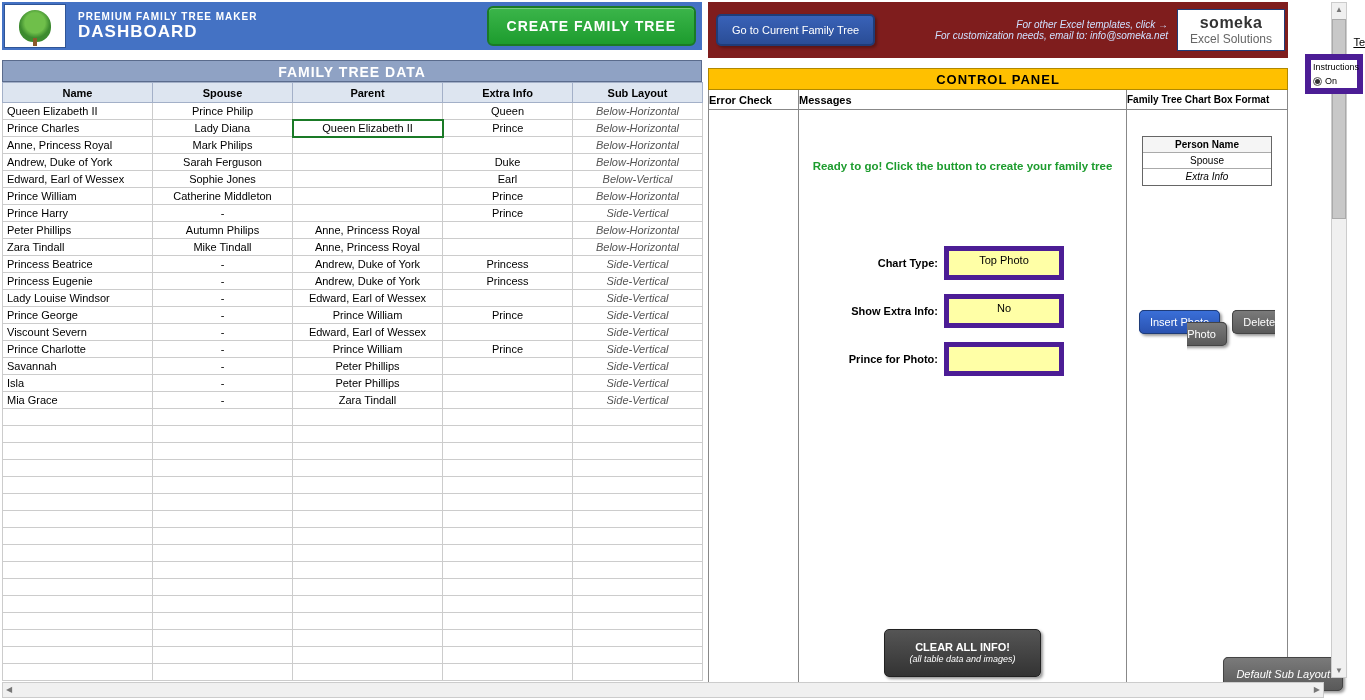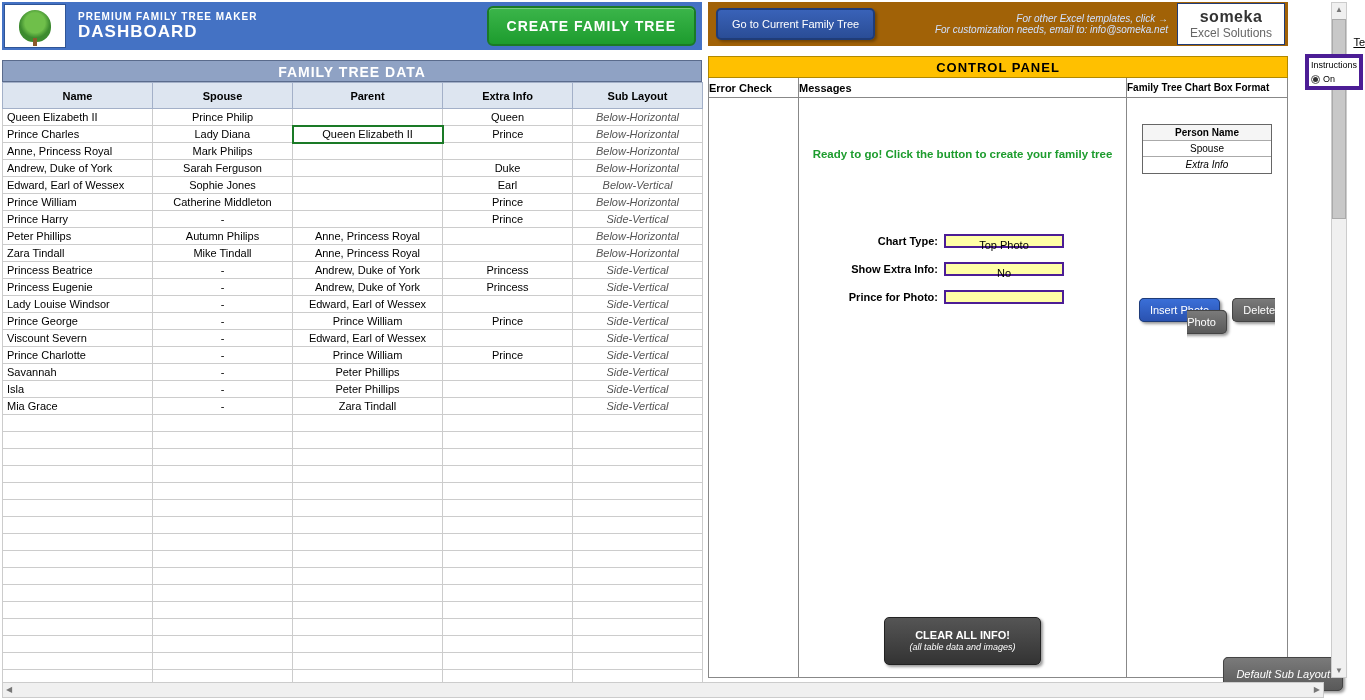--- a/index.html
+++ b/index.html
@@ -56,22 +56,22 @@
   color:#fff; font-weight:bold;
   border:2px solid #1a7a26;
   border-radius:6px;
   padding: 10px 18px;
   font-size:14px;
   letter-spacing:1px;
   box-shadow: inset 0 1px 0 rgba(255,255,255,0.3);
   cursor:pointer;
 }
 .header-right {
-  background:#a16207;
-  height:44px;
+  background:#7f1d1d;
+  height:56px;
   display:flex;
   align-items:center;
 }
 .goto-btn {
   background: linear-gradient(#3962b8,#2a4d96);
   color:#fff;
   border:2px solid #1f3c78;
   border-radius:5px;
   padding:8px 14px;
   font-size:11px;
@@ -129,21 +129,21 @@
 .data-table {
   border-collapse:collapse;
   width:100%;
   table-layout:fixed;
 }
 .data-table th {
   background:#dde5f0;
   border:1px solid #a3b0c8;
   font-weight:bold;
   font-size:11px;
-  height:26px;
+  height:20px;
   color:#000;
 }
 .data-table td {
   border:1px solid #ccc;
   height:17px;
   font-size:11px;
   padding:0 4px;
   text-align:center;
   overflow:hidden;
   white-space:nowrap;
@@ -179,23 +179,23 @@
   margin-top:50px;
   font-size:11.5px;
 }
 .ctrl-row {
   display:flex;
   align-items:center;
   margin:14px 0 0 40px;
 }
 .ctrl-label { width:105px; text-align:right; font-weight:bold; font-size:11px; padding-right:6px;}
 .ctrl-input {
-  width:120px; height:14px;
+  width:120px; height:34px;
   background:#ffffa6;
-  border:2px solid #4c1d95;
+  border:5px solid #4c1d95;
   text-align:center;
   line-height:18px;
   font-size:11px;
 }
 .blue-btn, .grey-btn, .dark-btn {
   border-radius:5px;
   font-size:11px;
   color:#fff;
   padding:5px 10px;
   cursor:pointer;
@@ -245,21 +245,21 @@
   height:16px; width:1322px;
   background:#f0f0f0;
   border:1px solid #ccc;
 }
 .hscroll::before{content:"◀";position:absolute;left:3px;top:2px;font-size:8px;color:#777;}
 .hscroll::after{content:"▶";position:absolute;right:3px;top:2px;font-size:8px;color:#777;}
 .instr-box {
   position:absolute;
   right:2px; top:54px;
   width:58px;
-  border:4px solid #4c1d95;
+  border:6px solid #4c1d95;
   font-size:9px;
   padding:2px;
   background:#fff;
 }
 .radio { display:flex; align-items:center; gap:3px; margin-top:4px;}
 .radio .dot { width:9px;height:9px;border:1px solid #555;border-radius:50%;display:inline-block; position:relative;}
 .radio .dot.on::after{content:"";position:absolute;width:5px;height:5px;background:#333;border-radius:50%;top:1px;left:1px;}
 .te-label { position:absolute; right:0; top:36px; font-size:11px; text-decoration:underline;}
 </style>
 </head>

